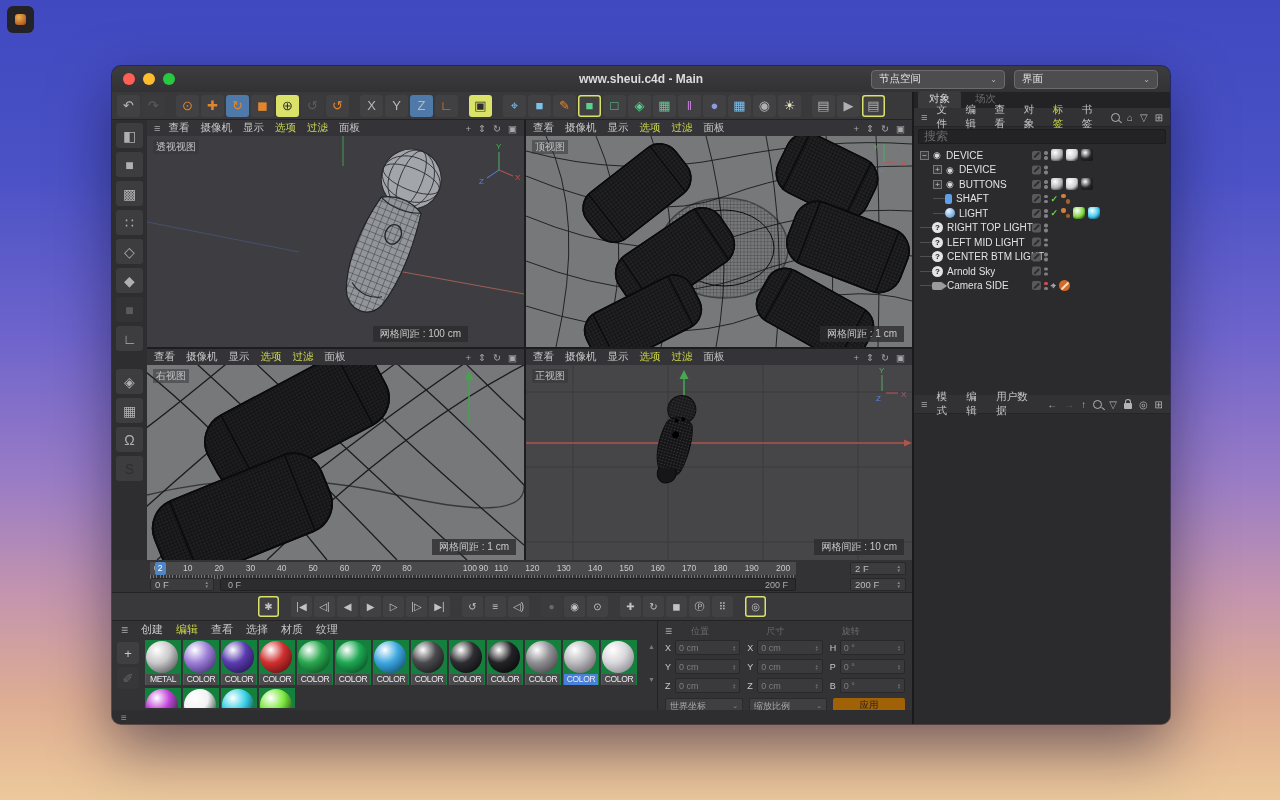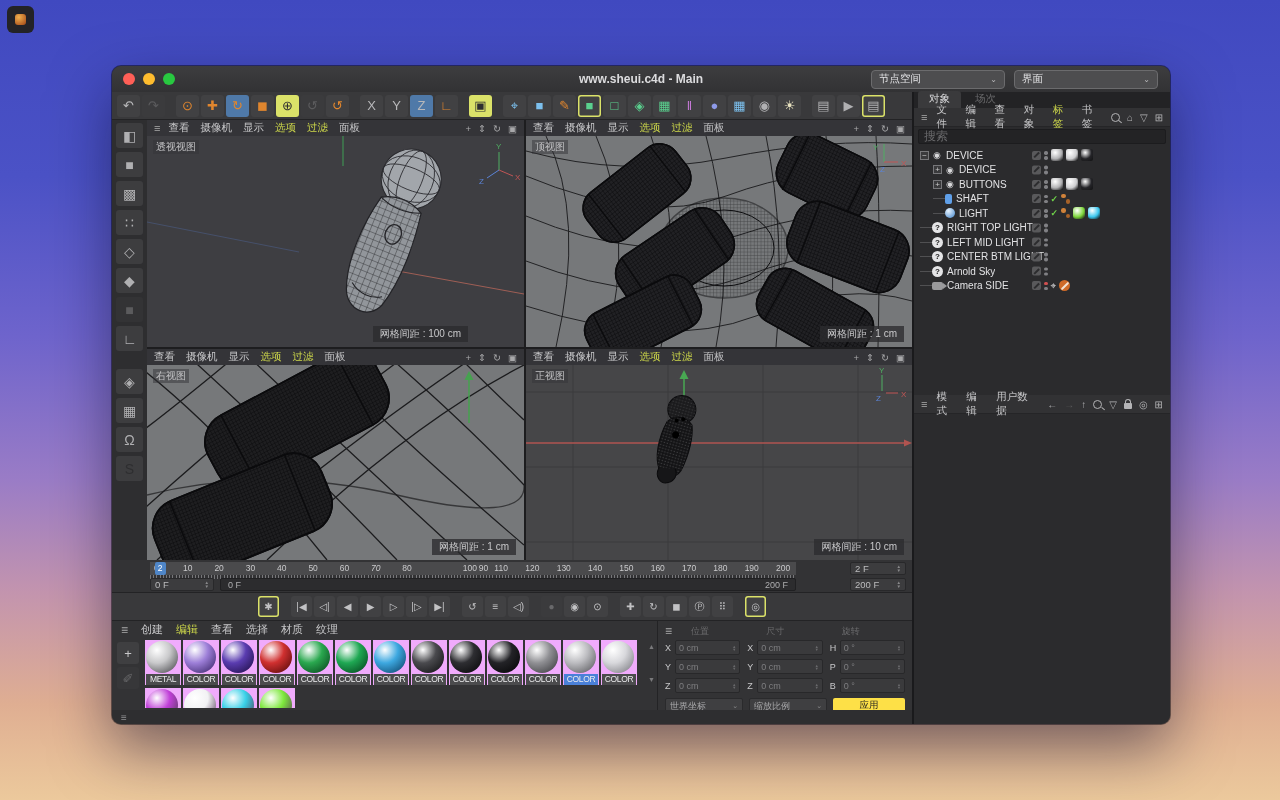--- a/index.html
+++ b/index.html
@@ -72,41 +72,41 @@
 
   
   .bottom{position:absolute;left:0;top:554px;width:800px;height:90px;background:#333335;border-top:1px solid #232325;display:flex;box-sizing:border-box;}
   .materials{width:545px;position:relative;}
   .mat-menu{height:17px;display:flex;gap:13px;align-items:center;padding-left:9px;font-size:11px;color:#c8c8ca;}
   .mat-menu .burger{font-size:12px;color:#aaa;}
   .mat-menu .active{color:#ccd64a;}
   .mat-side{position:absolute;left:5px;top:21px;display:flex;flex-direction:column;gap:3px;}
   .mat-side .sbtn{width:22px;height:22px;background:#3f3f41;border-radius:3px;color:#c8c8ca;font-size:13px;display:flex;align-items:center;justify-content:center;}
   .mat-grid{position:absolute;left:33px;top:19px;display:flex;gap:2px;}
-  .mat-cell{width:34px;background:#f0abfc;padding:1px 1px 0;}
+  .mat-cell{width:34px;background:#15803d;padding:1px 1px 0;}
   .mat-sphere{width:32px;height:32px;border-radius:50%;}
   .mat-label{margin-top:1px;height:11px;background:#4b4b4d;color:#ececee;font-size:8.5px;text-align:center;line-height:11px;letter-spacing:-.3px;}
   .mat-cell.selected .mat-label{background:#4a80d8;}
   .mat-row2{position:absolute;left:33px;top:67px;height:20px;display:flex;gap:2px;overflow:hidden;}
   .mat-row2 .mat-cell{height:20px;}
   .mat-scroll{position:absolute;right:2px;top:22px;display:flex;flex-direction:column;gap:26px;color:#7a7a7c;font-size:7px;}
 
   .coords{width:255px;border-left:1px solid #232325;position:relative;padding:3px 7px;box-sizing:border-box;}
   .coord-head{display:flex;align-items:center;gap:4px;height:14px;}
   .coord-head .burger{font-size:12px;color:#aaa;width:14px;}
   .coord-head span.h{flex:1;font-size:9px;color:#6a6a6c;text-align:left;padding-left:8px;}
   .coord-grid{display:grid;grid-template-columns:1fr 1fr 1fr;gap:4px 7px;margin-top:2px;}
   .cfield{display:flex;align-items:center;gap:3px;}
   .cfield .k{font-size:9px;color:#c8c8ca;width:7px;}
   .cfield .inp{flex:1;height:13px;background:#3a3a3c;border:1px solid #28282a;border-radius:2px;font-size:9px;color:#7e7e80;display:flex;align-items:center;padding:0 3px;}
   .cfield .inp .arr{margin-left:auto;display:flex;flex-direction:column;font-size:4px;color:#6a6a6c;line-height:3px;}
   .coord-bottom{display:flex;gap:6px;margin-top:5px;}
   .cselect{flex:1;height:14px;background:#3f3f41;border:1px solid #2a2a2c;border-radius:2px;font-size:9px;color:#a8a8aa;display:flex;align-items:center;padding:0 4px;}
   .cselect .chev{margin-left:auto;font-size:7px;color:#8a8a8c;}
-  .apply-btn{width:72px;height:15px;background:#fde047;border-radius:2px;color:#1e1e20;font-size:9.5px;display:flex;align-items:center;justify-content:center;}
+  .apply-btn{width:72px;height:15px;background:#a16207;border-radius:2px;color:#1e1e20;font-size:9.5px;display:flex;align-items:center;justify-content:center;}
 
   
   .statusbar{position:absolute;left:0;top:644px;width:800px;height:14px;background:#2e2e30;display:flex;align-items:center;padding-left:9px;box-sizing:border-box;}
   .statusbar .burger{color:#909092;font-size:10px;}
 
   
   .right-panel{position:absolute;left:800px;top:26px;width:258px;height:632px;background:#2b2b2d;border-left:2px solid #1a1a1c;box-sizing:border-box;display:flex;flex-direction:column;}
   .rp-tabs{height:16px;background:#232325;display:flex;align-items:flex-end;padding-left:4px;gap:3px;font-size:10.5px;}
   .rp-tab{padding:1px 11px 2px;background:#3a3a3c;color:#dcdcde;border-radius:3px 3px 0 0;}
   .rp-tab.inactive{background:transparent;color:#68686a;}

